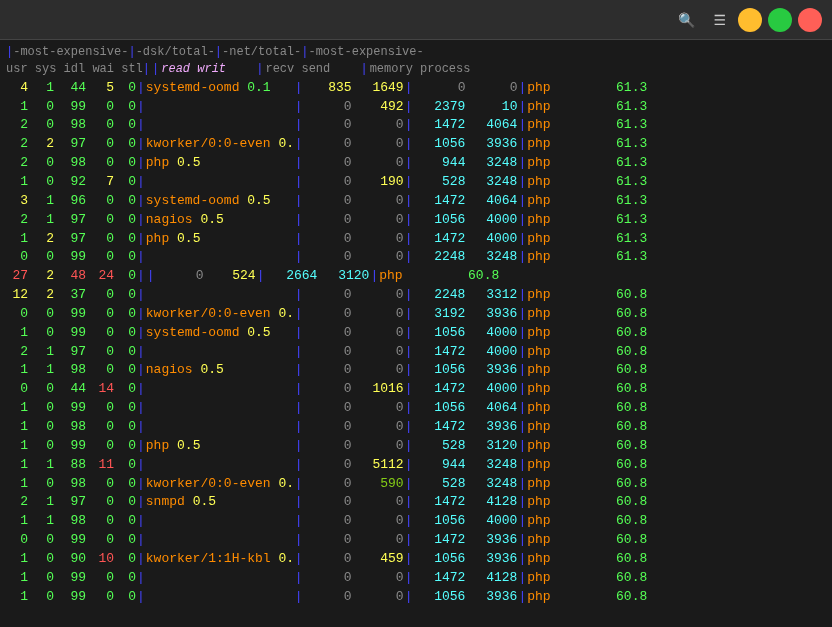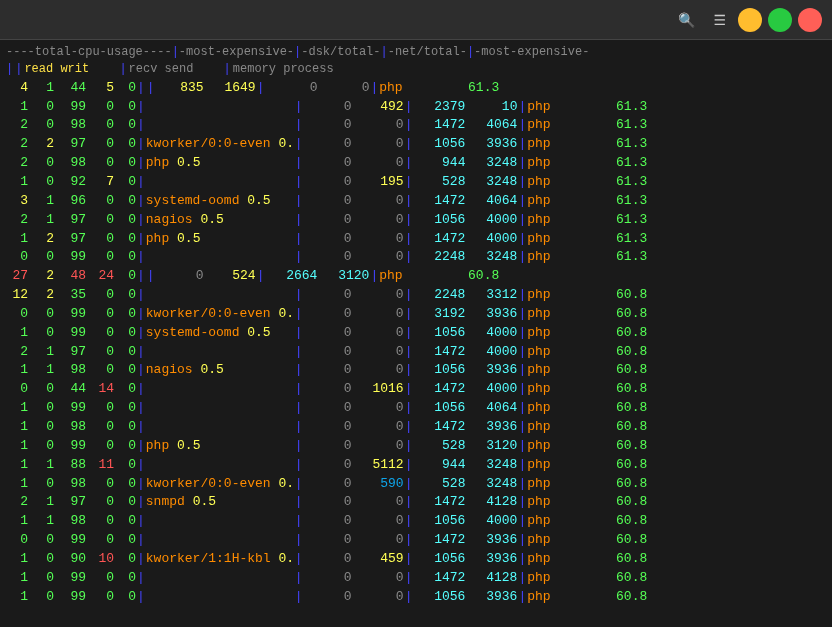--- a/index.html
+++ b/index.html
@@ -112,47 +112,48 @@
     <button class="tb-btn tb-max"></button>
     <button class="tb-btn tb-close"></button>
   </div>
 </div>
 
 <div class="terminal">
   <div class="line">
     <span class="c-green"></span>
   </div>
   <div class="line header-row">
-    <span style="color:#888;">----total-cpu-usage---- </span>
       <span style="color:#4444ff;">|</span>
       <span style="color:#888;">-most-expensive-</span>
       <span style="color:#4444ff;">|</span>
       <span style="color:#888;">-dsk/total-</span>
       <span style="color:#4444ff;">|</span>
       <span style="color:#888;">-net/total- </span>
       <span style="color:#4444ff;">|</span>
       <span style="color:#888;">-most-expensive-</span>
   </div>
   <div class="line subheader-row">
+    <span style="color:#888;min-width:130px;">usr sys idl wai stl</span>
     <span style="color:#4444ff;margin-right:2px;">|</span>
     <span style="color:#4444ff;margin-right:2px;">|</span>
-    <span style="color:#fde047;min-width:95px;"> read  writ</span>
+    <span style="color:#f0abfc;min-width:95px;font-style:italic;"> read  writ</span>
     <span style="color:#4444ff;margin-right:2px;">|</span>
     <span style="color:#888;min-width:95px;"> recv  send</span>
     <span style="color:#4444ff;margin-right:2px;">|</span>
     <span style="color:#888;">  memory process </span>
   </div>
   <div id="dool-rows">
       <div style="display: flex; white-space: nowrap; line-height: 1.45;">
         <span style="color:#ffff55;width:22px;text-align:right;">4</span>
         <span style="color:#55ff55;width:26px;text-align:right;"> 1</span>
         <span style="color:#55ff55;width:32px;text-align:right;"> 44</span>
         <span style="color:#ffff55;width:28px;text-align:right;"> 5</span>
         <span style="color:#55ff55;width:22px;text-align:right;"> 0</span>
         <span style="color:#4444ff;margin:0 1px;">|</span>
+        <span style="color:#ff8c00;width:148px;overflow:hidden;">systemd-oomd      <span style="color:#55ff55">0.1</span></span>
         <span style="color:#4444ff;margin:0 1px;">|</span>
         <span style="color:#ffff55;width:48px;text-align:right;">835</span>
         <span style="color:#ffff55;width:52px;text-align:right;"> 1649</span>
         <span style="color:#4444ff;margin:0 1px;">|</span>
         <span style="color:#888;width:52px;text-align:right;">0</span>
         <span style="color:#888;width:52px;text-align:right;"> 0</span>
         <span style="color:#4444ff;margin:0 1px;">|</span>
         <span style="color:#ff8c00;width:80px;">php</span>
         <span style="color:#55ff55;width:40px;text-align:right;">61.3</span>
       </div>
@@ -231,21 +232,21 @@
       <div style="display: flex; white-space: nowrap; line-height: 1.45;">
         <span style="color:#55ff55;width:22px;text-align:right;">1</span>
         <span style="color:#55ff55;width:26px;text-align:right;"> 0</span>
         <span style="color:#55ff55;width:32px;text-align:right;"> 92</span>
         <span style="color:#ffff55;width:28px;text-align:right;"> 7</span>
         <span style="color:#55ff55;width:22px;text-align:right;"> 0</span>
         <span style="color:#4444ff;margin:0 1px;">|</span>
         <span style="color:#ff8c00;width:148px;overflow:hidden;">                  <span style="color:#888"></span></span>
         <span style="color:#4444ff;margin:0 1px;">|</span>
         <span style="color:#888;width:48px;text-align:right;">0</span>
-        <span style="color:#ffff55;width:52px;text-align:right;"> 195</span>
+        <span style="color:#ffff55;width:52px;text-align:right;"> 190</span>
         <span style="color:#4444ff;margin:0 1px;">|</span>
         <span style="color:#55ffff;width:52px;text-align:right;">528</span>
         <span style="color:#55ffff;width:52px;text-align:right;"> 3248</span>
         <span style="color:#4444ff;margin:0 1px;">|</span>
         <span style="color:#ff8c00;width:80px;">php</span>
         <span style="color:#55ff55;width:40px;text-align:right;">61.3</span>
       </div>
       <div style="display: flex; white-space: nowrap; line-height: 1.45;">
         <span style="color:#ffff55;width:22px;text-align:right;">3</span>
         <span style="color:#55ff55;width:26px;text-align:right;"> 1</span>
@@ -331,21 +332,21 @@
         <span style="color:#4444ff;margin:0 1px;">|</span>
         <span style="color:#55ffff;width:52px;text-align:right;">2664</span>
         <span style="color:#55ffff;width:52px;text-align:right;"> 3120</span>
         <span style="color:#4444ff;margin:0 1px;">|</span>
         <span style="color:#ff8c00;width:80px;">php</span>
         <span style="color:#55ff55;width:40px;text-align:right;">60.8</span>
       </div>
       <div style="display: flex; white-space: nowrap; line-height: 1.45;">
         <span style="color:#ffff55;width:22px;text-align:right;">12</span>
         <span style="color:#ffff55;width:26px;text-align:right;"> 2</span>
-        <span style="color:#55ff55;width:32px;text-align:right;"> 35</span>
+        <span style="color:#55ff55;width:32px;text-align:right;"> 37</span>
         <span style="color:#55ff55;width:28px;text-align:right;"> 0</span>
         <span style="color:#55ff55;width:22px;text-align:right;"> 0</span>
         <span style="color:#4444ff;margin:0 1px;">|</span>
         <span style="color:#ff8c00;width:148px;overflow:hidden;">                  <span style="color:#888"></span></span>
         <span style="color:#4444ff;margin:0 1px;">|</span>
         <span style="color:#888;width:48px;text-align:right;">0</span>
         <span style="color:#888;width:52px;text-align:right;"> 0</span>
         <span style="color:#4444ff;margin:0 1px;">|</span>
         <span style="color:#55ffff;width:52px;text-align:right;">2248</span>
         <span style="color:#55ffff;width:52px;text-align:right;"> 3312</span>
@@ -518,21 +519,21 @@
       <div style="display: flex; white-space: nowrap; line-height: 1.45;">
         <span style="color:#55ff55;width:22px;text-align:right;">1</span>
         <span style="color:#55ff55;width:26px;text-align:right;"> 0</span>
         <span style="color:#55ff55;width:32px;text-align:right;"> 98</span>
         <span style="color:#55ff55;width:28px;text-align:right;"> 0</span>
         <span style="color:#55ff55;width:22px;text-align:right;"> 0</span>
         <span style="color:#4444ff;margin:0 1px;">|</span>
         <span style="color:#ff8c00;width:148px;overflow:hidden;">kworker/0:0-even  <span style="color:#ffff55">0.5</span></span>
         <span style="color:#4444ff;margin:0 1px;">|</span>
         <span style="color:#888;width:48px;text-align:right;">0</span>
-        <span style="color:#0ea5e9;width:52px;text-align:right;"> 590</span>
+        <span style="color:#84cc16;width:52px;text-align:right;"> 590</span>
         <span style="color:#4444ff;margin:0 1px;">|</span>
         <span style="color:#55ffff;width:52px;text-align:right;">528</span>
         <span style="color:#55ffff;width:52px;text-align:right;"> 3248</span>
         <span style="color:#4444ff;margin:0 1px;">|</span>
         <span style="color:#ff8c00;width:80px;">php</span>
         <span style="color:#55ff55;width:40px;text-align:right;">60.8</span>
       </div>
       <div style="display: flex; white-space: nowrap; line-height: 1.45;">
         <span style="color:#55ff55;width:22px;text-align:right;">2</span>
         <span style="color:#55ff55;width:26px;text-align:right;"> 1</span>

